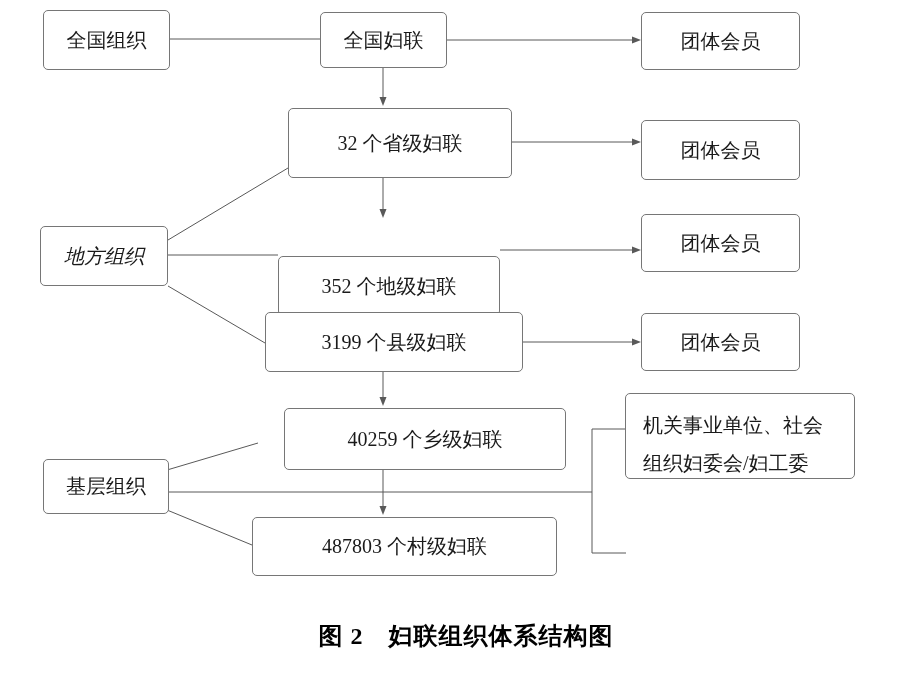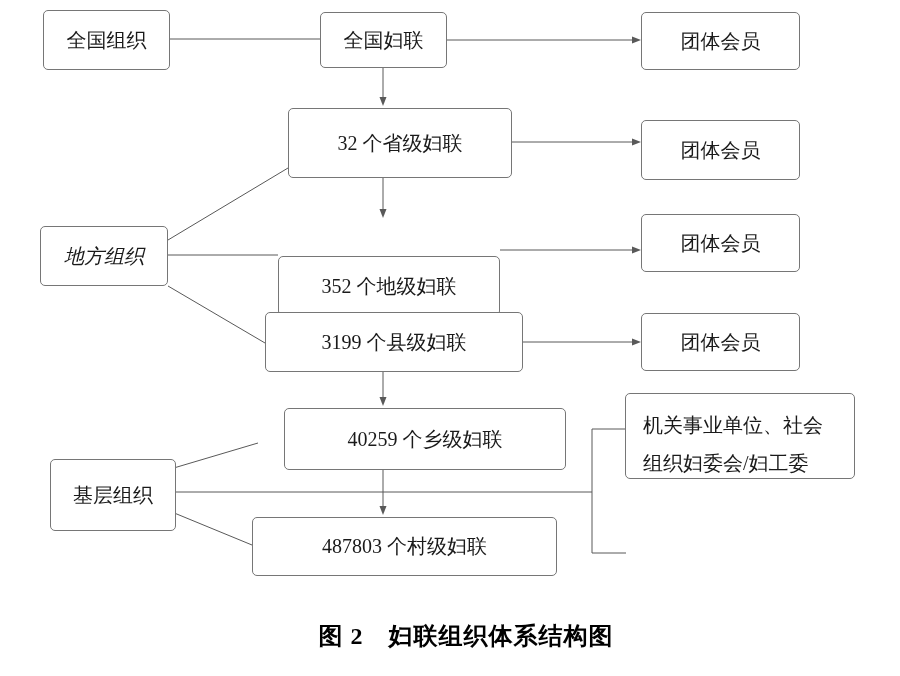--- a/index.html
+++ b/index.html
@@ -44,21 +44,21 @@
     justify-content: flex-start;
     text-align: left;
     white-space: normal;
     padding: 20px 14px 4px 17px;
     line-height: 38px;
     font-size: 20px;
   }
   
   .b-national-label   { left: 43px;  top: 10px;  width: 127px; height: 60px; }
   .b-local-label      { left: 40px;  top: 226px; width: 128px; height: 60px; font-style: italic; }
-  .b-grassroots-label { left: 50px;  top: 459px; width: 126px; height: 72px; }
+  .b-grassroots-label { left: 43px;  top: 459px; width: 126px; height: 55px; }
   
   .b-national  { left: 320px; top: 12px;  width: 127px; height: 56px; }
   .b-province  { left: 288px; top: 108px; width: 224px; height: 70px; }
   .b-prefecture{ left: 278px; top: 220px; width: 222px; height: 60px; margin-top: 36px; }
   .b-county    { left: 265px; top: 312px; width: 258px; height: 60px; }
   .b-township  { left: 260px; top: 408px; width: 282px; height: 62px; margin-left: 24px; }
   .b-village   { left: 252px; top: 517px; width: 305px; height: 59px; }
   
   .b-member1 { left: 641px; top: 12px;  width: 159px; height: 58px; }
   .b-member2 { left: 641px; top: 120px; width: 159px; height: 60px; }

